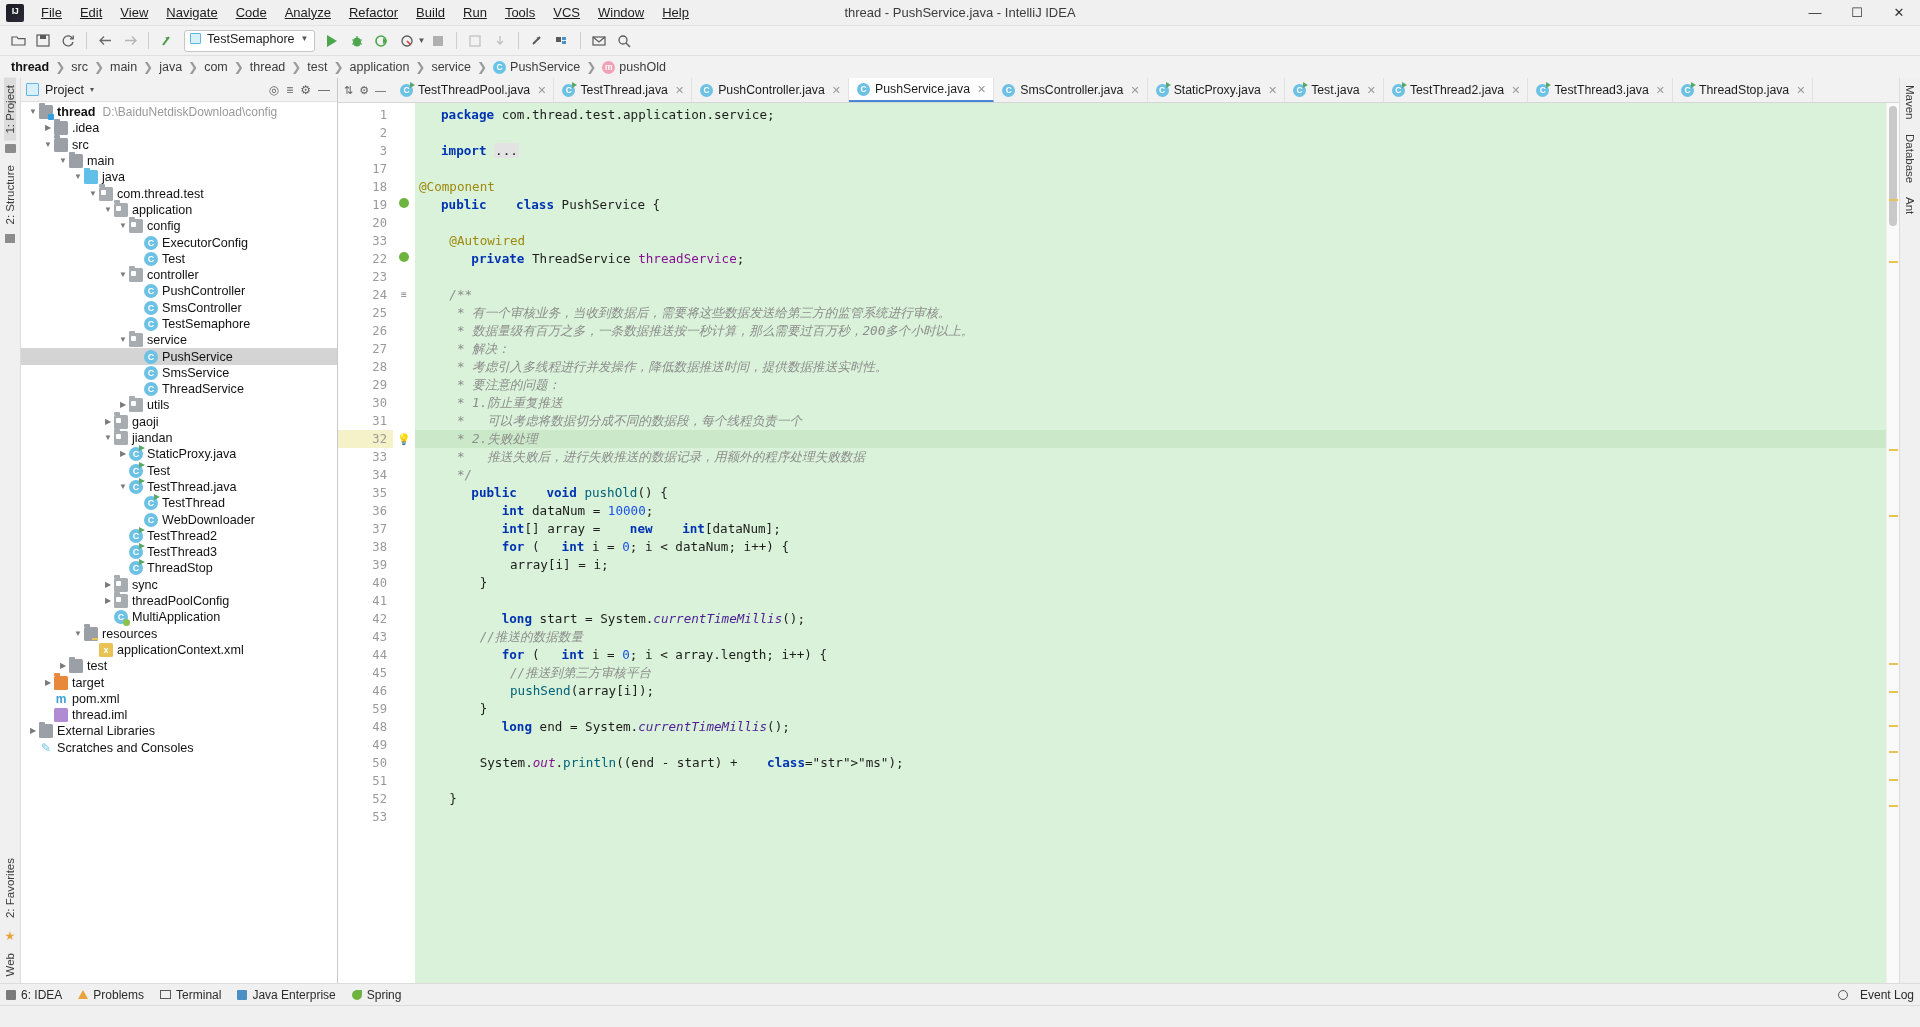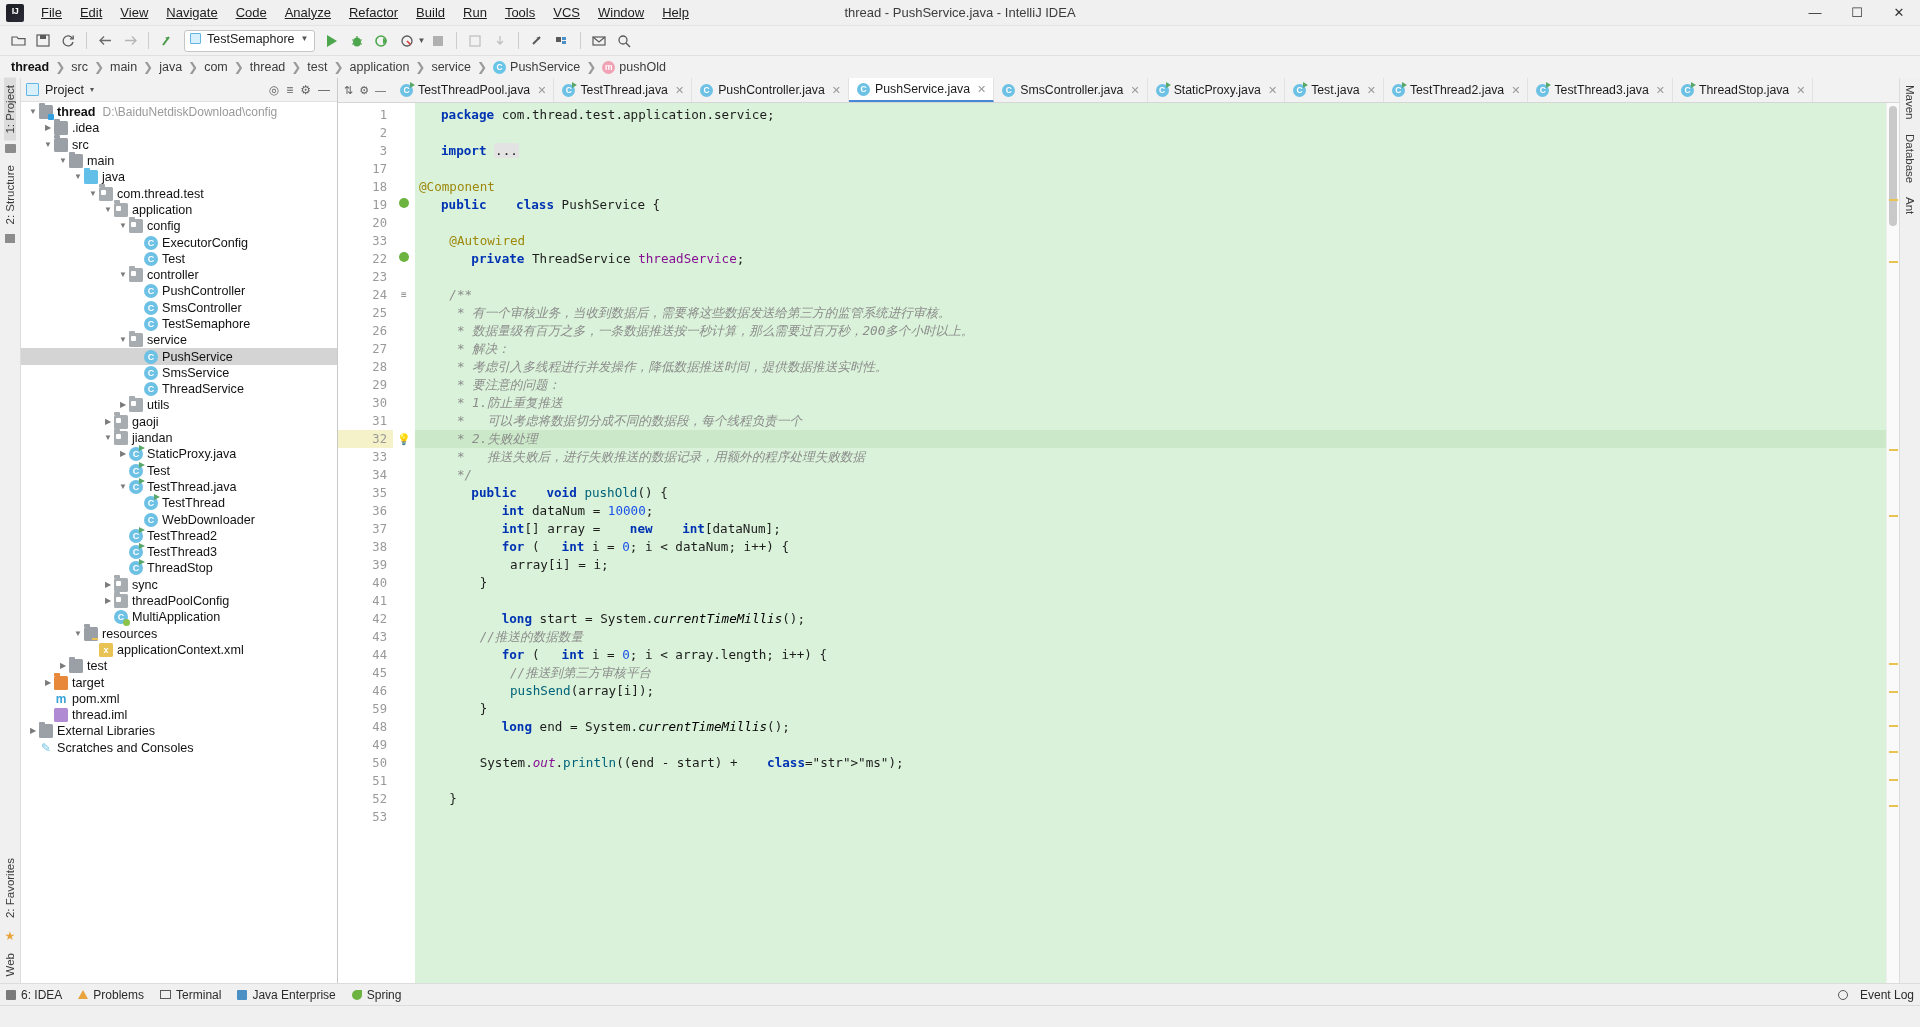--- a/index.html
+++ b/index.html
@@ -203,21 +203,21 @@
   }
   .cl { height:18px; line-height:18px; padding-left:4px; }
   .cl.hl { background:#cbe8c8; }
   .kw { color:#0033b3; font-weight:bold;margin-left:22px;}
   .ann { color:#9e880d;}
   .num { color:#1750eb;}
   .cmt { color:#8c8c8c; font-style:italic;}
   .fld { color:#871094;}
   .mth { color:#00627a;}
   .sfld { color:#871094; font-style:italic;}
-  .smth { color:#000000; font-style:italic;}
+  .smth { color:#4c1d95; font-style:italic;}
   .fold { background:#e3e3e3; border-radius:2px; padding:0 1px;}
   .scrollbar-right {
     width:13px; flex:0 0 13px; background:#fafafa; position:relative; border-left:1px solid #eee;
   }
   .sb-mark { position:absolute; right:1px; width:9px; height:2px; }
   .sb-thumb { position:absolute; right:2px; top:3px; width:8px; height:120px; background:#c9c9c9; border-radius:4px;}
 
   
   .rrail {
     width:21px; background:#f0f0f0; border-left:1px solid #dcdcdc; flex:0 0 21px;

